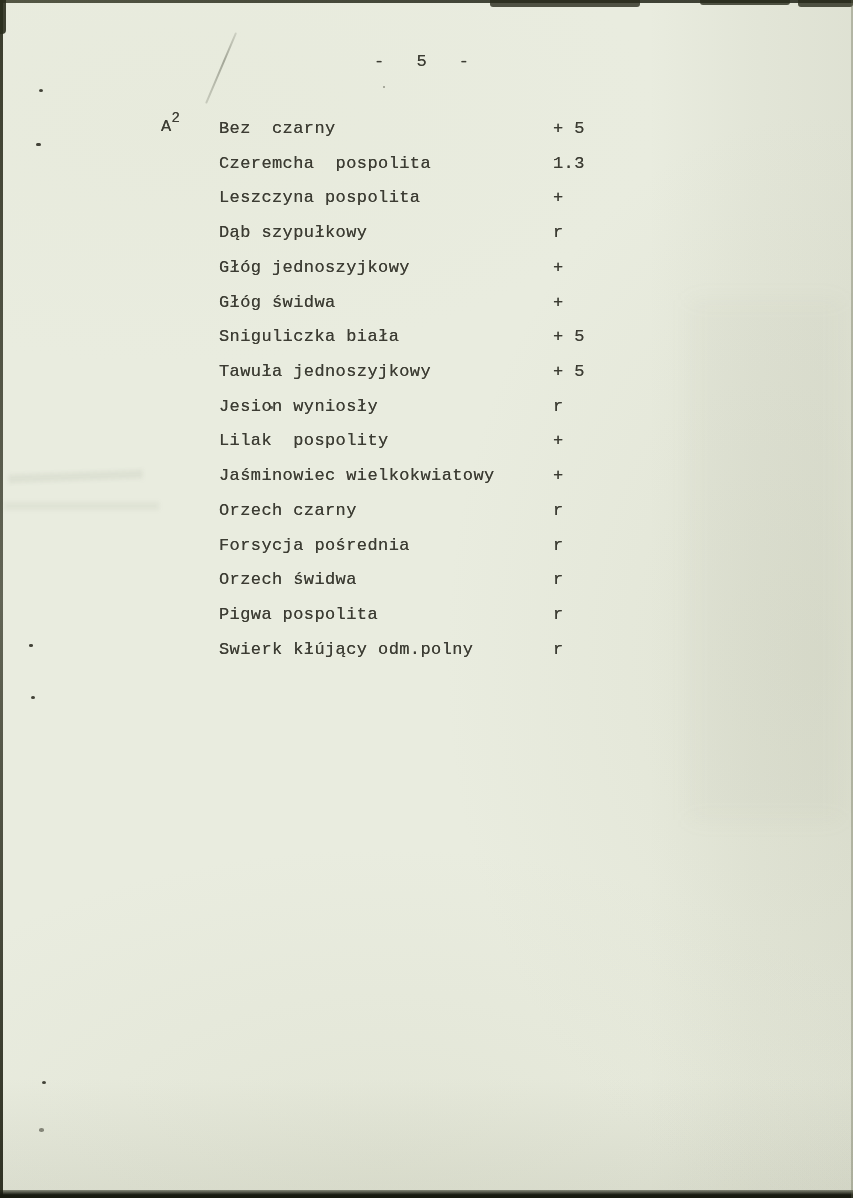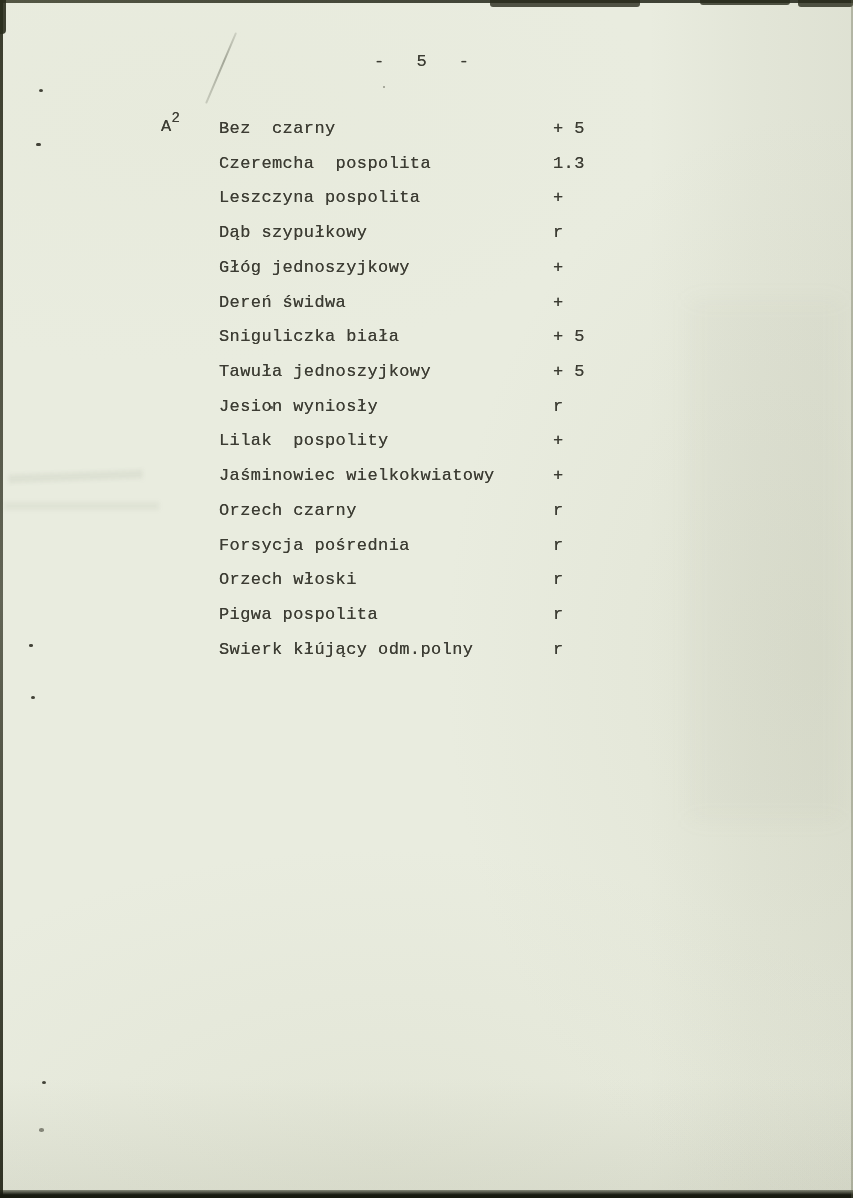--- a/index.html
+++ b/index.html
@@ -165,21 +165,21 @@
     </div>
     <div class="row">
       <span class="typed name">Dąb szypułkowy</span>
       <span class="typed val">r</span>
     </div>
     <div class="row">
       <span class="typed name">Głóg jednoszyjkowy</span>
       <span class="typed val">+</span>
     </div>
     <div class="row">
-      <span class="typed name">Dereń świdwa</span>
+      <span class="typed name">Głóg świdwa</span>
       <span class="typed val">+</span>
     </div>
     <div class="row">
       <span class="typed name">Sniguliczka biała</span>
       <span class="typed val">+ 5</span>
     </div>
     <div class="row">
       <span class="typed name">Tawuła jednoszyjkowy</span>
       <span class="typed val">+ 5</span>
     </div>
@@ -197,21 +197,21 @@
     </div>
     <div class="row">
       <span class="typed name">Orzech czarny</span>
       <span class="typed val">r</span>
     </div>
     <div class="row">
       <span class="typed name">Forsycja pośrednia</span>
       <span class="typed val">r</span>
     </div>
     <div class="row">
-      <span class="typed name">Orzech włoski</span>
+      <span class="typed name">Orzech świdwa</span>
       <span class="typed val">r</span>
     </div>
     <div class="row">
       <span class="typed name">Pigwa pospolita</span>
       <span class="typed val">r</span>
     </div>
     <div class="row">
       <span class="typed name">Swierk kłújący odm.polny</span>
       <span class="typed val">r</span>
     </div>

